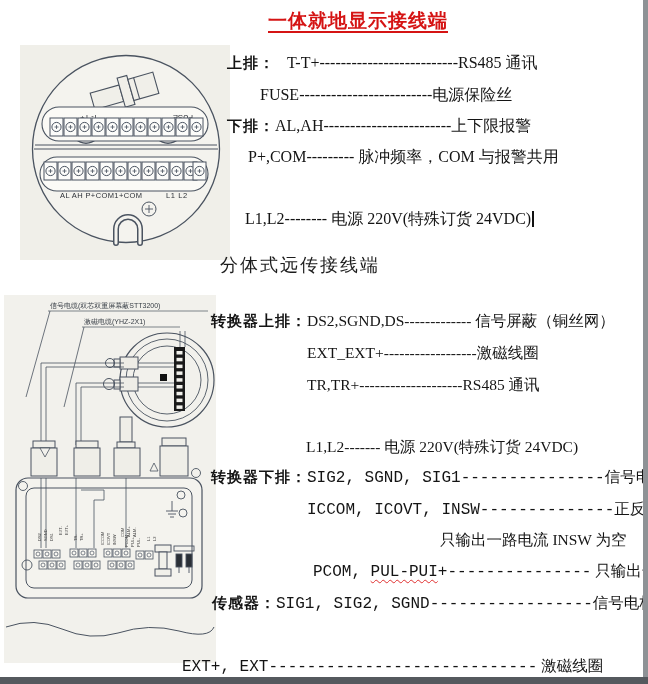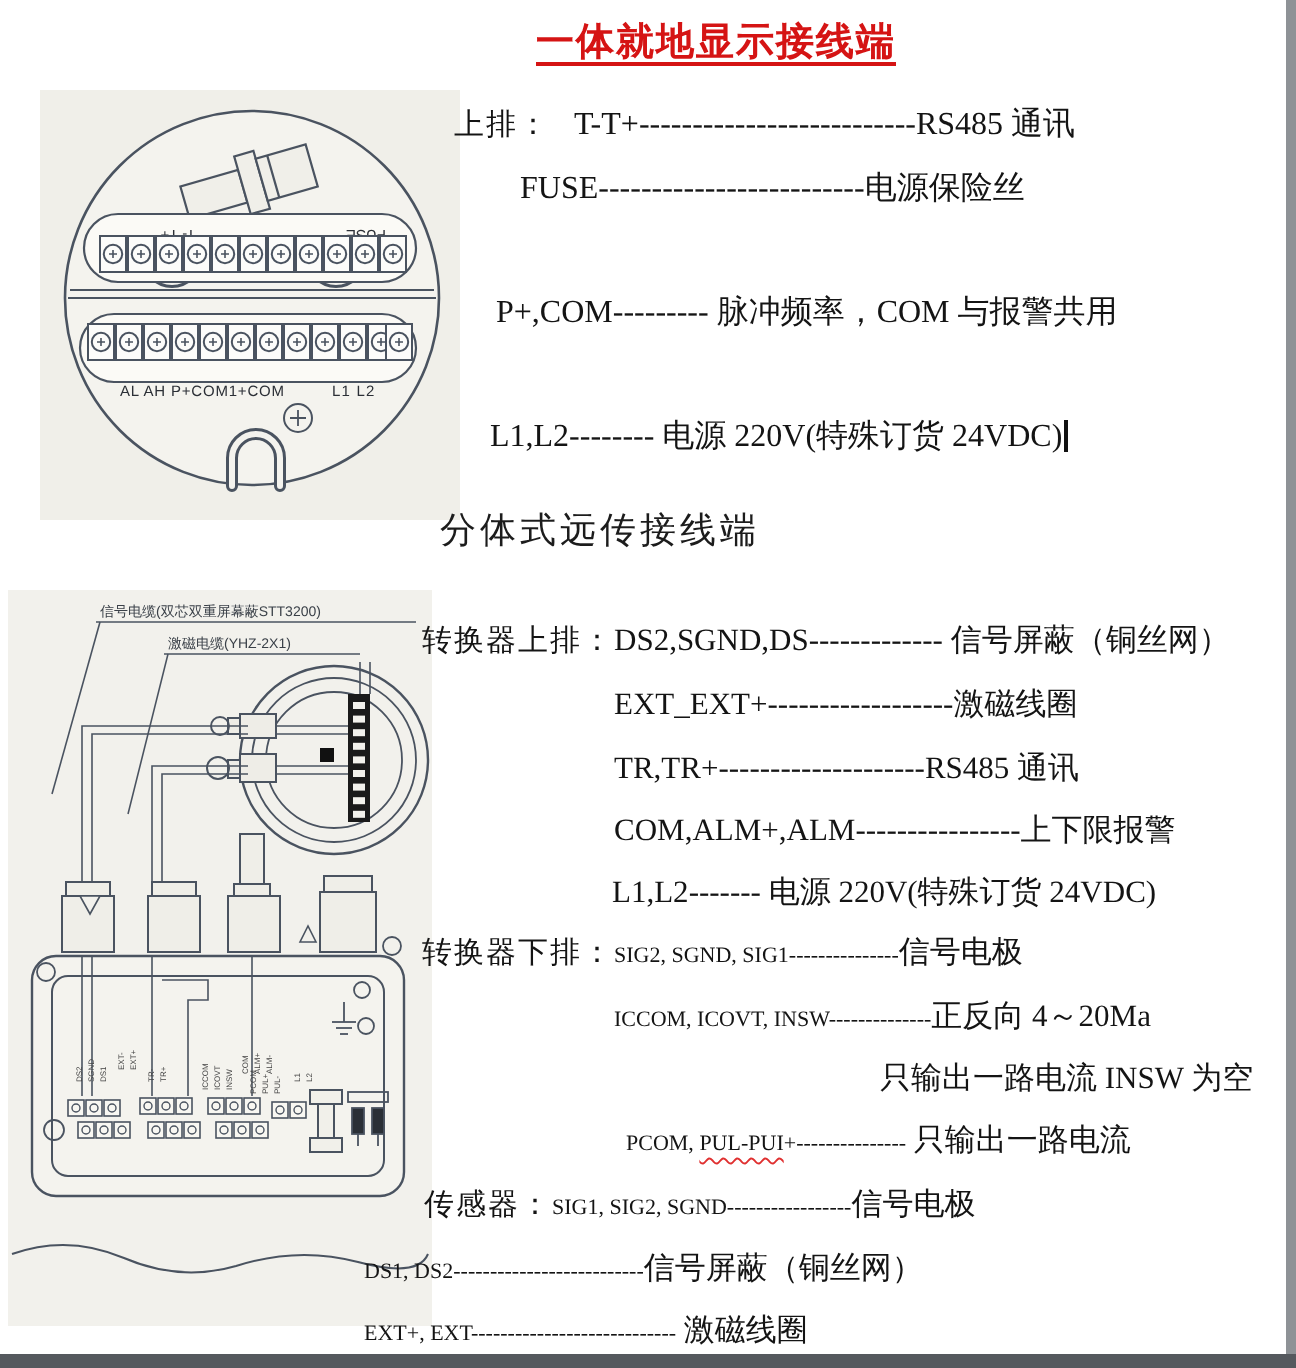--- a/index.html
+++ b/index.html
@@ -1,22 +1,22 @@
 <!DOCTYPE html>
 <html><head>
 <meta charset="utf-8">
 <style>
   html,body{margin:0;padding:0;background:#fff;}
   #page{position:relative;width:648px;height:684px;background:#ffffff;overflow:hidden;
         font-family:"Liberation Serif","DejaVu Serif",serif;color:#141414;}
   .row{position:absolute;white-space:nowrap;line-height:1.1;}
   .s1{font-size:16px;}
   .s2{font-size:15.5px;}
-  .mono{font-family:Liberation Serif, serif;font-size:11px;}
-  .lbl{font-weight:normal;font-size:15px;letter-spacing:1px;}
+  .mono{font-family:Liberation Mono, monospace;font-size:16px;}
+  .lbl{font-weight:bold;font-size:15px;letter-spacing:1px;}
   .gap{display:inline-block;width:12px;}
   .wavy{text-decoration-line:underline;text-decoration-style:wavy;
         text-decoration-color:#e03030;text-decoration-thickness:1px;text-underline-offset:3px;margin-top:31px;}
   .caret{display:inline-block;width:0;height:16px;border-left:2px solid #111;
          vertical-align:-3px;margin-left:1px;}
   #doc-title{position:absolute;left:268px;top:8px;font-size:19px;font-weight:bold;color:#d51414;
              text-decoration:underline;text-decoration-thickness:2px;text-underline-offset:4px;letter-spacing:1px;}
   #sec2-title{position:absolute;left:220px;top:253px;font-size:18px;color:#1c1c1c;letter-spacing:2px;}
   .fig{position:absolute;}
   #edge-right{position:absolute;right:0;top:0;width:5px;height:684px;background:#8e9296;}
@@ -103,20 +103,23 @@
 
     <circle cx="129" cy="164" r="7" fill="none" stroke="#4a5360" stroke-width="1"></circle>
     <path d="M125,164 H133 M129,160 V168" stroke="#4a5360" stroke-width="0.9"></path>
   </svg>
 
   <div class="row s1" style="left:227px;top:54px">
     <span class="lbl">上排：</span><span class="gap"></span><span>T-T+</span><span>--------------------------</span><span>RS485 通讯</span>
   </div>
   <div class="row s1" style="left:260px;top:86px">
     <span>FUSE</span><span>-------------------------</span><span>电源保险丝</span>
+  </div>
+  <div class="row s1" style="left:227px;top:117px">
+    <span class="lbl">下排：</span><span>AL,AH</span><span>------------------------</span><span>上下限报警</span>
   </div>
   <div class="row s1" style="left:248px;top:148px">
     <span>P+,COM</span><span>---------</span><span> 脉冲频率，COM 与报警共用</span>
   </div>
   <div class="row s1" style="left:245px;top:210px">
     <span>L1,L2</span><span>--------</span><span> 电源 220V(特殊订货 24VDC)</span><span class="caret"></span>
   </div>
 
   <div id="sec2-title">分体式远传接线端</div>
 
@@ -274,43 +277,37 @@
 
   <div class="row s2" style="left:211px;top:312px">
     <span class="lbl">转换器上排：</span><span>DS2,SGND,DS</span><span>-------------</span><span> 信号屏蔽（铜丝网）</span>
   </div>
   <div class="row s2" style="left:307px;top:344px">
     <span>EXT_EXT+</span><span>------------------</span><span>激磁线圈</span>
   </div>
   <div class="row s2" style="left:307px;top:376px">
     <span>TR,TR+</span><span>--------------------</span><span>RS485 通讯</span>
   </div>
-  <div class="row s2" style="left:307px;top:407px">
-    <span>COM,ALM+,ALM</span><span>----------------</span><span>上下限报警</span>
-  </div>
   <div class="row s2" style="left:306px;top:438px">
     <span>L1,L2</span><span>-------</span><span> 电源 220V(特殊订货 24VDC)</span>
   </div>
   <div class="row s2" style="left:211px;top:468px">
     <span class="lbl">转换器下排：</span><span class="mono"><span>SIG2, SGND, SIG1</span><span>---------------</span></span><span>信号电极</span>
   </div>
   <div class="row s2" style="left:307px;top:500px">
     <span class="mono"><span>ICCOM, ICOVT, INSW</span><span>--------------</span></span><span>正反向 4～20Ma</span>
   </div>
   <div class="row s2" style="left:440px;top:531px">
     <span>只输出一路电流 INSW 为空</span>
   </div>
   <div class="row s2" style="left:313px;top:562px">
     <span class="mono"><span>PCOM, </span><span class="wavy">PUL-PUI</span><span>+</span><span>---------------</span></span><span> 只输出一路电流</span>
   </div>
   <div class="row s2" style="left:212px;top:594px">
     <span class="lbl">传感器：</span><span class="mono"><span>SIG1, SIG2, SGND</span><span>-----------------</span></span><span>信号电极</span>
-  </div>
-  <div class="row s2" style="left:182px;top:626px">
-    <span class="mono"><span>DS1, DS2</span><span>--------------------------</span></span><span>信号屏蔽（铜丝网）</span>
   </div>
   <div class="row s2" style="left:182px;top:657px">
     <span class="mono"><span>EXT+, EXT</span><span>----------------------------</span></span><span> 激磁线圈</span>
   </div>
 
   <div id="edge-right"></div>
   <div id="edge-bottom"></div>
 </div>
 
 </body></html>

